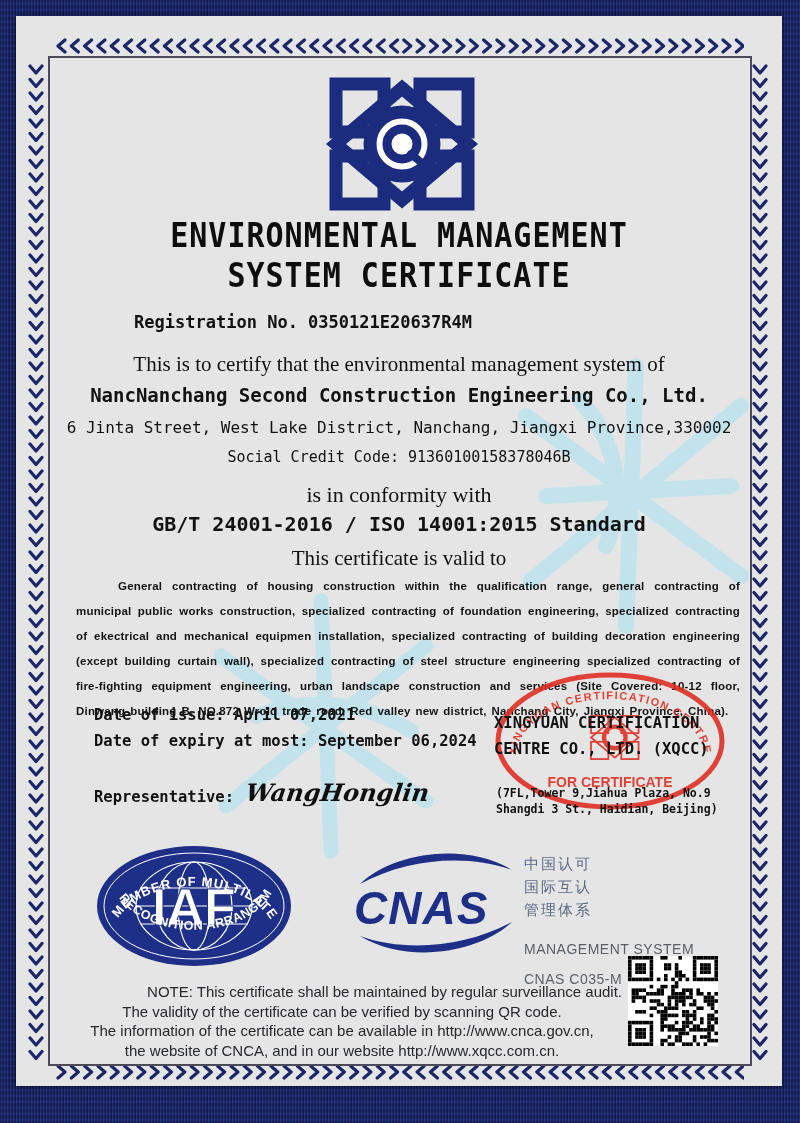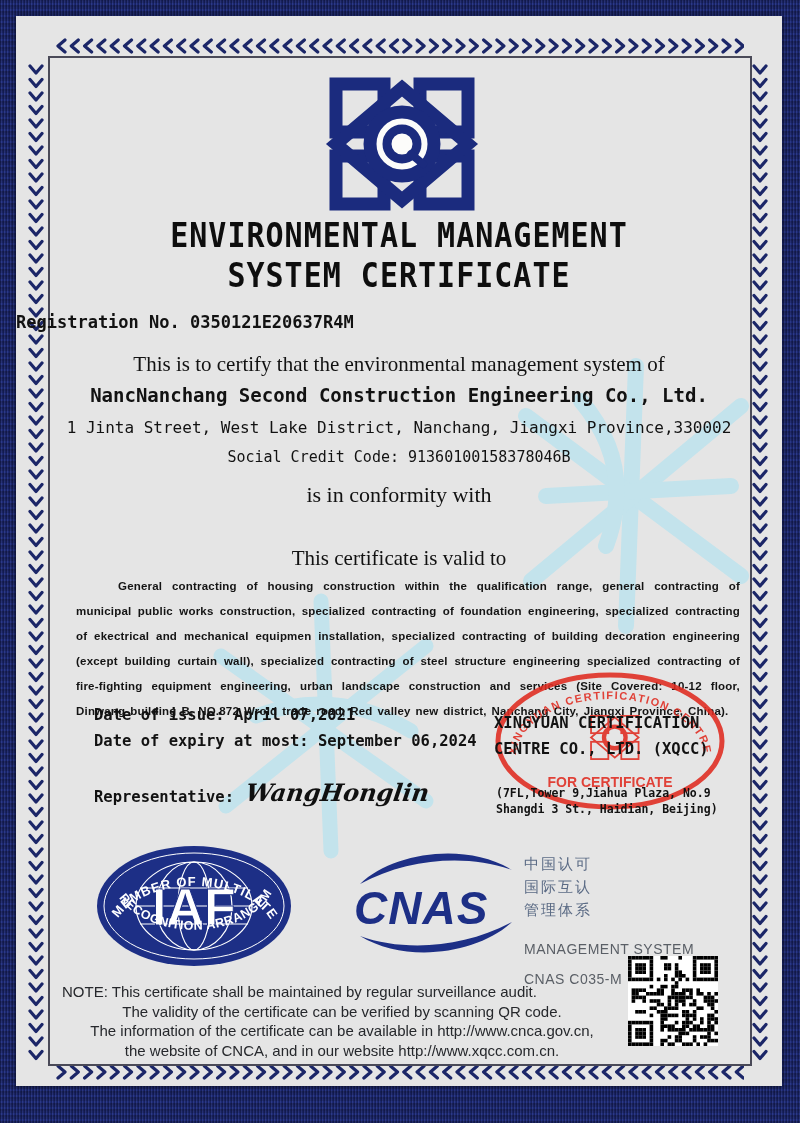--- a/index.html
+++ b/index.html
@@ -19,21 +19,21 @@
   .ink{color:#121212;}
   .title{font-family:"DejaVu Sans Mono",monospace;font-weight:bold;font-size:30px;
          letter-spacing:1px;transform:scaleY(1.12);color:#0e0e0e;}
   .innerRect{position:absolute;left:32px;top:40px;width:700px;height:1006px;
              border:2px solid #4a4a58;}
   .chev{position:absolute;}
   .scope{font-size:11.5px;line-height:25px;text-align:justify;text-indent:42px;
          color:#141414;letter-spacing:.2px;word-spacing:1.5px;font-weight:bold;}
   .note{font-size:15px;line-height:19.5px;color:#26282c;}
   .note div{text-align:center;}
-  .note div:first-child{text-align:left;}
+  .note div:first-child{text-align:right;}
   .cjk{color:#5b6b85;font-size:15px;line-height:23px;letter-spacing:2px;}
   .accEn{color:#5a5f66;font-size:14px;letter-spacing:.5px;}
   .wm{position:absolute;opacity:.55;pointer-events:none;}
   .stampWrap{position:absolute;left:474px;top:649px;width:240px;height:156px;opacity:.88;}
   .repName{font-family:"DejaVu Serif",serif;font-style:italic;font-weight:bold;
            font-size:24px;transform:skewX(-8deg);display:inline-block;color:#101010;}
 </style>
 </head>
 <body>
 
@@ -330,27 +330,28 @@
       <polygon points="80,12 146,68 80,124 14,68"></polygon>
     </g>
     <circle cx="80" cy="68" r="32" fill="#fcfcfa" stroke="#1b2b7e" stroke-width="13"></circle>
     <circle cx="80" cy="68" r="15" fill="none" stroke="#1b2b7e" stroke-width="9"></circle>
     <line x1="89" y1="78" x2="101" y2="88" stroke="#1b2b7e" stroke-width="8" stroke-linecap="round"></line>
   </svg>
 
   <div class="abs center title" style="top:202px;">ENVIRONMENTAL MANAGEMENT</div>
   <div class="abs center title" style="top:242px;">SYSTEM CERTIFICATE</div>
 
-  <div class="abs t-mono ink" style="top:296px;left:0;width:574px;text-align:left;font-weight:bold;font-size:17px;">Registration No. 0350121E20637R4M</div>
+  <div class="abs t-mono ink" style="top:296px;left:0;width:574px;text-align:center;font-weight:bold;font-size:17px;">Registration No. 0350121E20637R4M</div>
 
   <div class="abs center t-serif ink" style="top:336px;font-size:21px;">This is to certify that the environmental management system of</div>
   <div class="abs center t-mono ink" style="top:368px;font-size:19px;font-weight:bold;">NancNanchang Second Construction Engineering Co., Ltd.</div>
-  <div class="abs center t-mono ink" style="top:402px;font-size:16px;">1 Jinta Street, West Lake District, Nanchang, Jiangxi Province,330002</div>
+  <div class="abs center t-mono ink" style="top:402px;font-size:16px;">6 Jinta Street, West Lake District, Nanchang, Jiangxi Province,330002</div>
   <div class="abs center t-mono ink" style="top:432px;font-size:15px;">Social Credit Code: 91360100158378046B</div>
   <div class="abs center t-serif ink" style="top:466px;font-size:22px;">is in conformity with</div>
+  <div class="abs center t-mono ink" style="top:496px;font-size:20px;font-weight:bold;">GB/T 24001-2016 / ISO 14001:2015 Standard</div>
   <div class="abs center t-serif ink" style="top:530px;font-size:21px;">This certificate is valid to</div>
   <div class="abs scope" style="left:60px;top:558px;width:664px;">General contracting of housing construction within the qualification range, general contracting of municipal public works construction, specialized contracting of foundation engineering, specialized contracting of ekectrical and mechanical equipmen installation, specialized contracting of building decoration engineering (except building curtain wall), specialized contracting of steel structure engineering specialized contracting of fire-fighting equipment engineering, urban landscape construction and services (Site Covered: 10-12 floor, Dinwang building B, NO.872 Wrold trade road, Red valley new district, Nanchang City, Jiangxi Province, China).</div>
 
   <div class="abs t-mono ink" style="left:78px;top:690px;font-size:15.5px;font-weight:bold;">Date of issue: April 07,2021</div>
   <div class="abs t-mono ink" style="left:78px;top:716px;font-size:15.5px;font-weight:bold;">Date of expiry at most: September 06,2024</div>
   <div class="abs" style="left:78px;top:762px;">
     <span class="t-mono ink" style="font-size:15.5px;font-weight:bold;vertical-align:middle;">Representative:</span>
     <span class="repName" style="margin-left:8px;">WangHonglin</span>
   </div>
 

